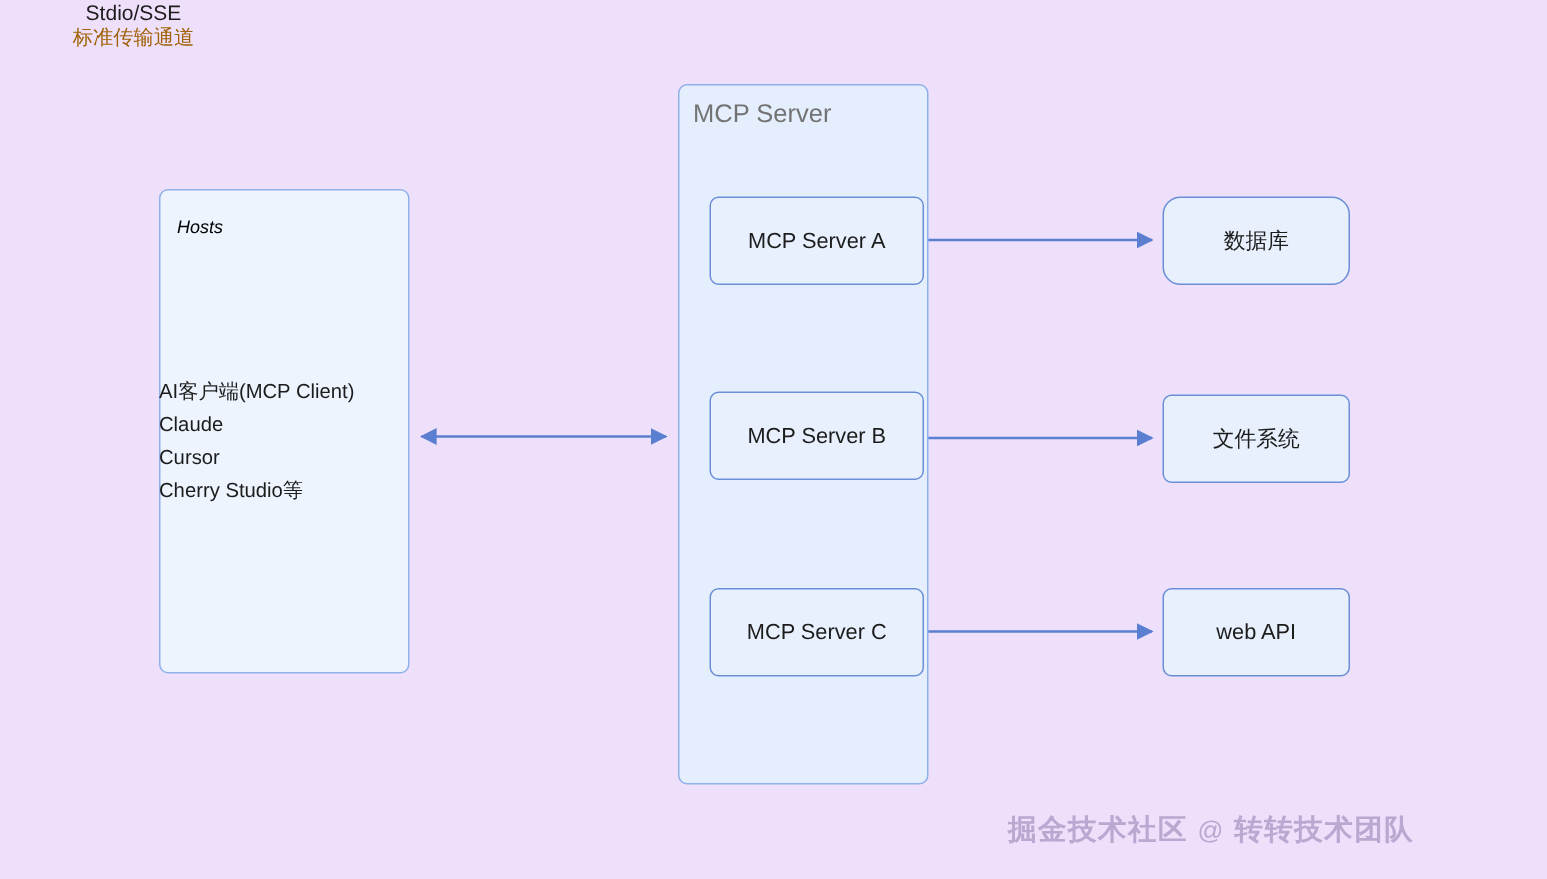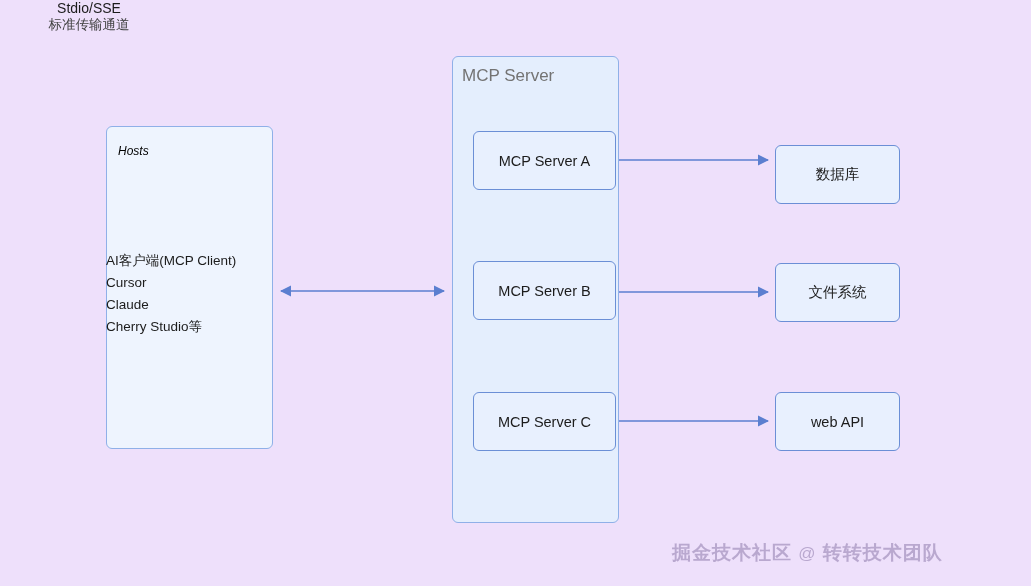--- a/index.html
+++ b/index.html
@@ -94,21 +94,21 @@
   .right-box {
     left: 775px;
     width: 125px;
     height: 59px;
     background: #e8f0fe;
     border-color: #6b8fd6;
     display: flex;
     align-items: center;
     justify-content: center;
   }
-  #db-box { top: 145px; }
+  #db-box { top: 131px; border-radius: 12px; }
   #fs-box { top: 263px; }
   #api-box { top: 392px; }
   .right-label {
     font-size: 14.5px;
     color: #1c1c1c;
     white-space: nowrap;
   }
 
   
   #stdio-label {
@@ -116,21 +116,21 @@
     width: 178px;
     text-align: center;
     font-size: 14px;
     color: #1c1c1c;
   }
   #channel-label {
     left: 274px; top: 302px;
     width: 178px;
     text-align: center;
     font-size: 13.5px;
-    color: #404040;
+    color: #a16207;
   }
 
   
   #watermark {
     position: absolute;
     left: 672px; top: 540px;
     font-size: 19px;
     color: #b9a8cf;
     font-weight: bold;
     letter-spacing: 1px;
@@ -160,22 +160,22 @@
 
   <line x1="604" y1="292" x2="768" y2="292" stroke="#5b7fd0" stroke-width="1.6" marker-start="url(#arrow-l)" marker-end="url(#arrow-r)"></line>
 
   <line x1="604" y1="421" x2="768" y2="421" stroke="#5b7fd0" stroke-width="1.6" marker-start="url(#arrow-l)" marker-end="url(#arrow-r)"></line>
 </svg>
 
 <div class="box" id="hosts-box"></div>
 <div class="box-label" id="hosts-title">Hosts</div>
 <div id="hosts-lines">
   <div>AI客户端(MCP Client)</div>
+  <div>Claude</div>
   <div>Cursor</div>
-  <div>Claude</div>
   <div>Cherry Studio等</div>
 </div>
 
 <div id="stdio-label">Stdio/SSE</div>
 <div id="channel-label">标准传输通道</div>
 
 <div class="box" id="mcp-outer-box"></div>
 <div class="box-label" id="mcp-outer-title">MCP Server</div>
 
 <div class="box inner-box" id="mcp-a">

